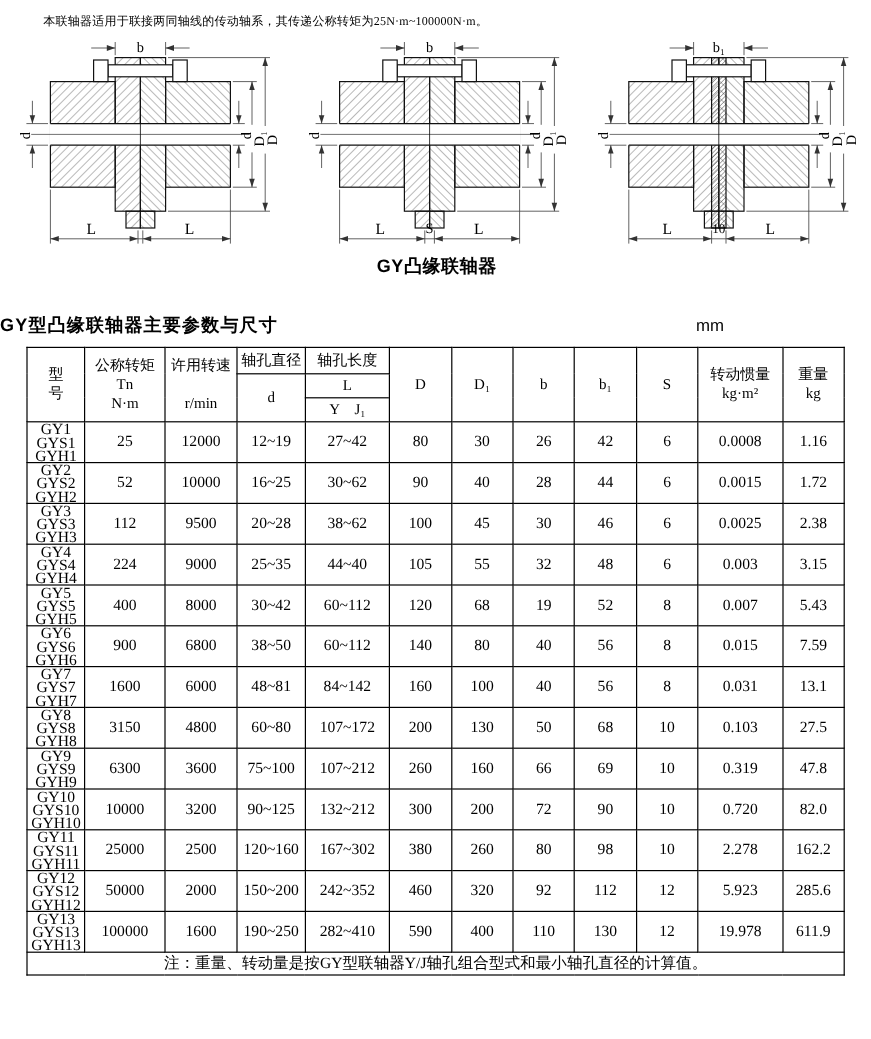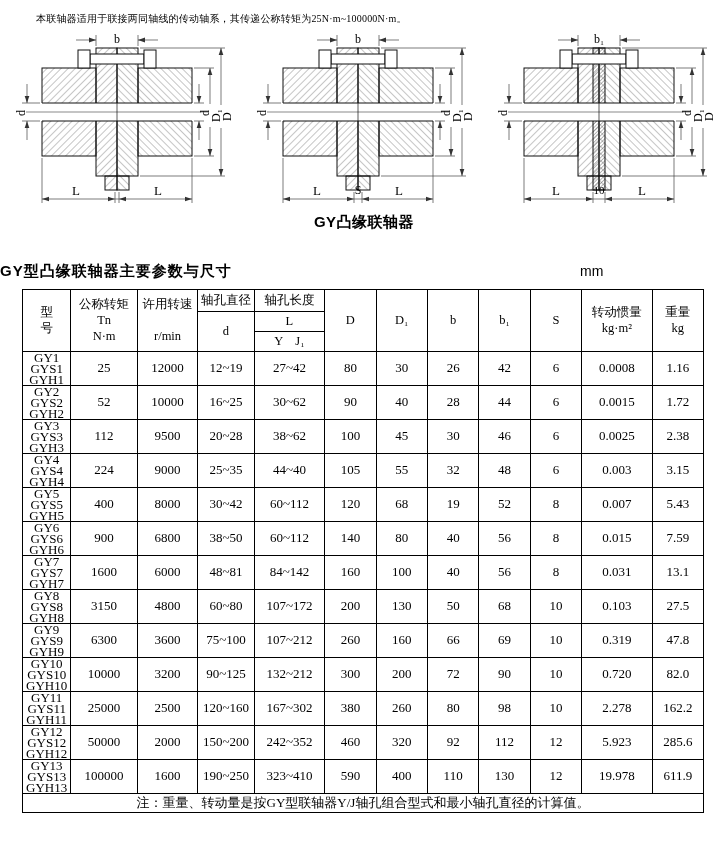--- a/index.html
+++ b/index.html
@@ -549,21 +549,21 @@
         <td>5.923</td>
         <td>285.6</td>
       </tr>
     <tr class="body">
         <td class="model">GY13
 GYS13
 GYH13</td>
         <td>100000</td>
         <td>1600</td>
         <td>190~250</td>
-        <td>323~410</td>
+        <td>282~410</td>
         <td>590</td>
         <td>400</td>
         <td>110</td>
         <td>130</td>
         <td>12</td>
         <td>19.978</td>
         <td>611.9</td>
       </tr>
     <tr>
       <td class="note" colspan="12">注：重量、转动量是按GY型联轴器Y/J轴孔组合型式和最小轴孔直径的计算值。</td>

